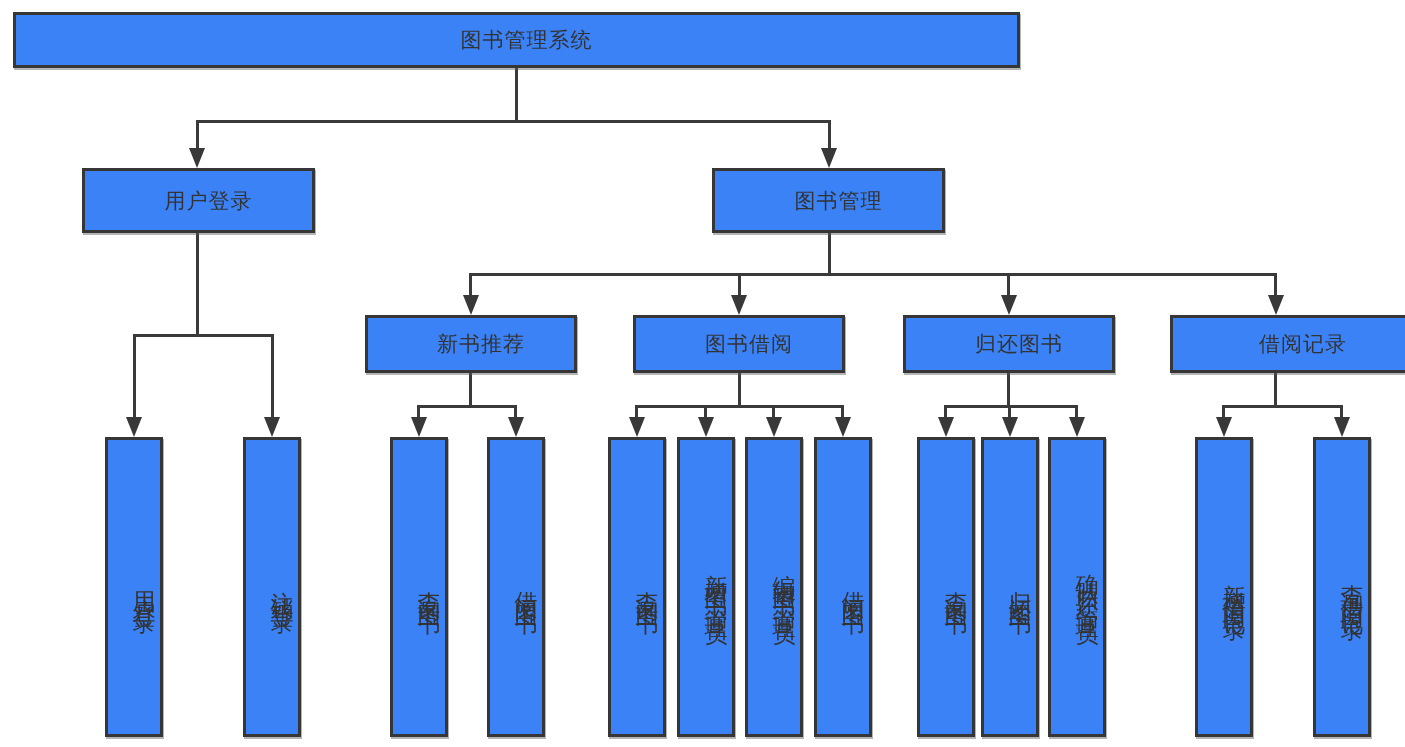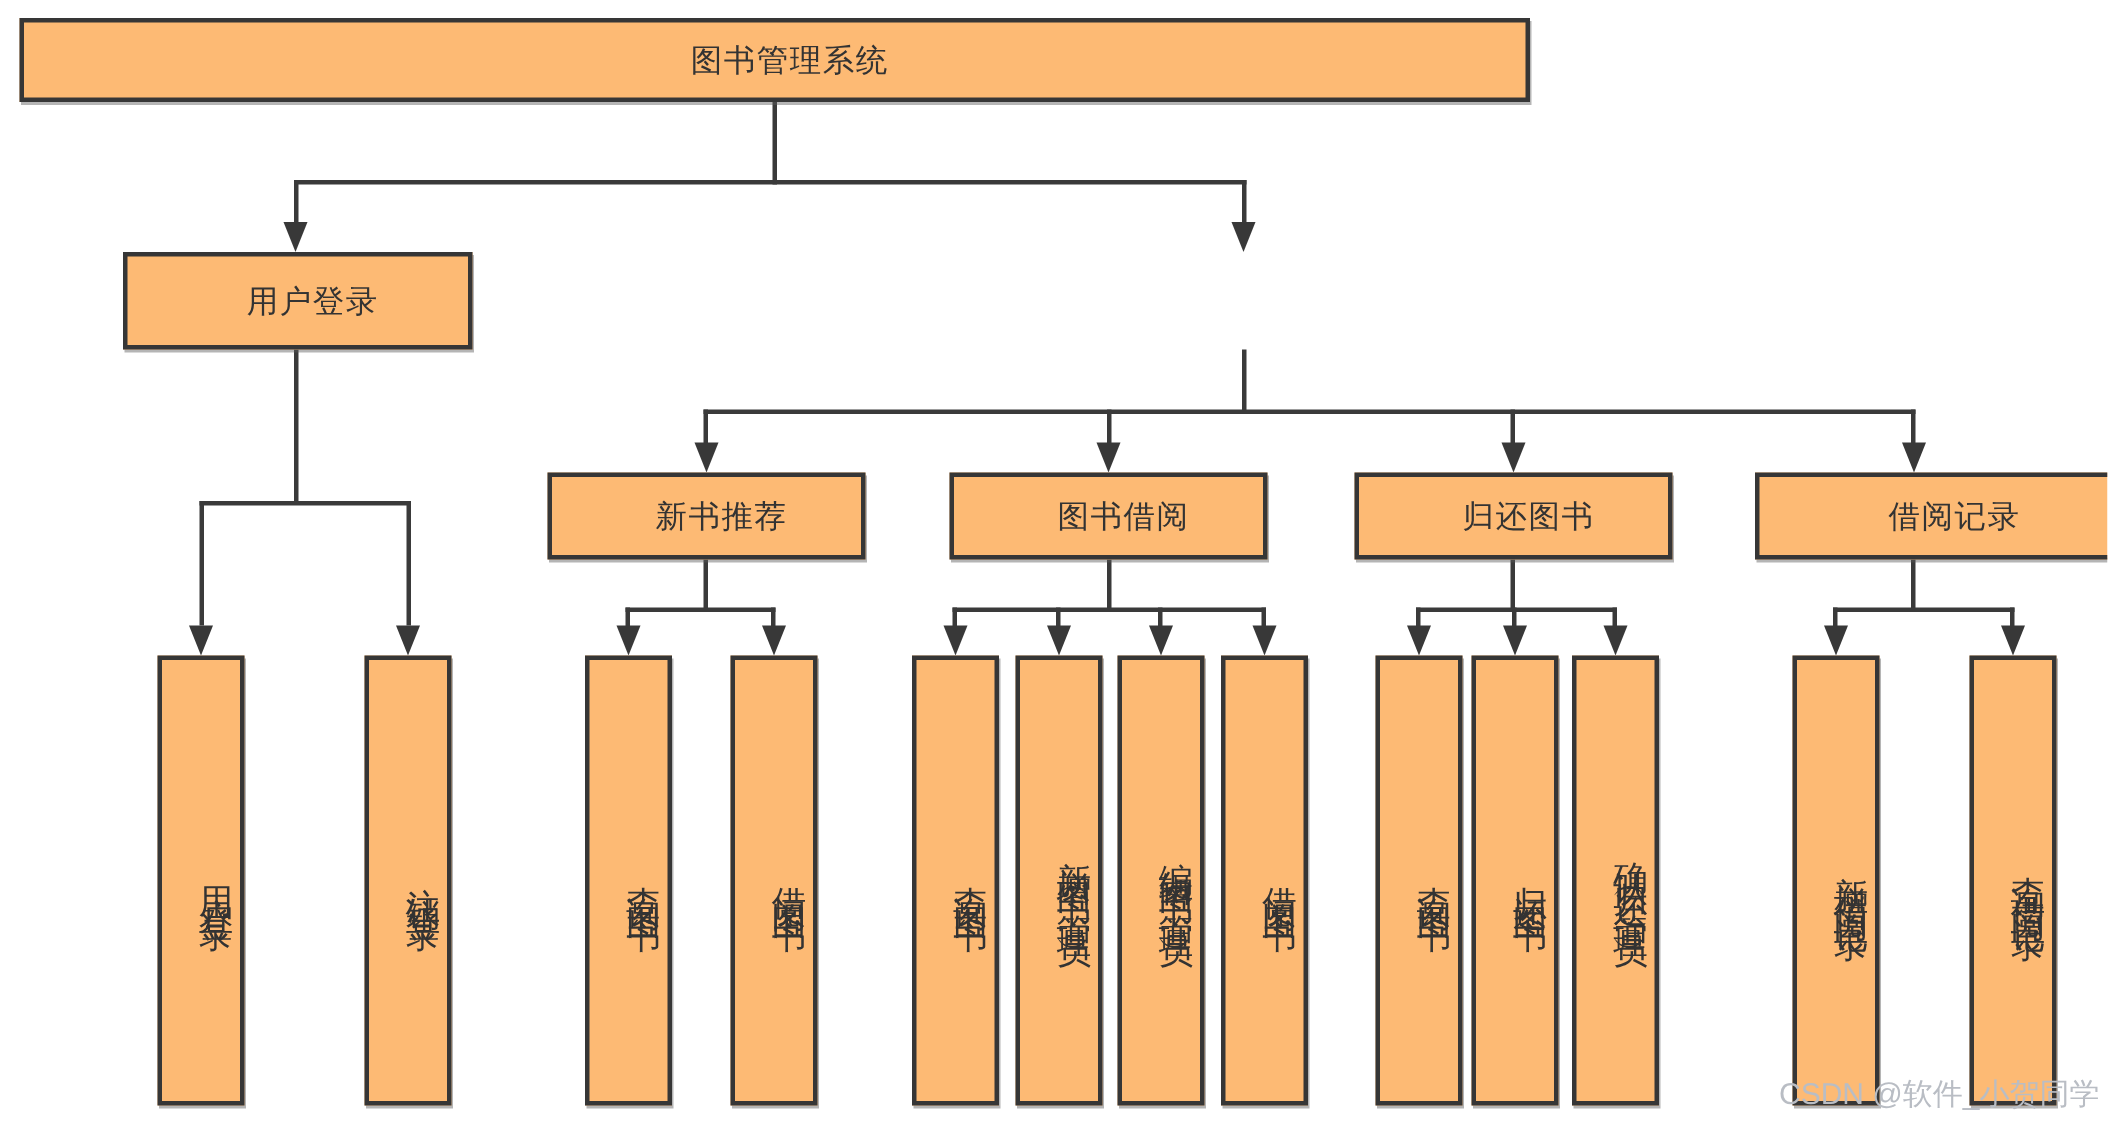--- a/index.html
+++ b/index.html
@@ -7,21 +7,21 @@
   body { font-family: "Liberation Sans", sans-serif; }
   .canvas {
     position: relative;
     width: 1405px;
     height: 747px;
     background: #ffffff;
     overflow: hidden;
   }
   .node {
     position: absolute;
-    background: #fdba74;
+    background: #3b82f6;
     border: 3px solid #363636;
     box-shadow: 1px 2px 0 rgba(90,90,90,0.45);
     display: flex;
     align-items: center;
     justify-content: center;
     color: #333333;
     z-index: 2;
     padding-left: 20px;
   }
   .node.hbox span {
@@ -67,20 +67,23 @@
 <div class="canvas">
 
   <div class="node hbox" style="left:13px; top:12px; width:1007px; height:56px;">
     <span>图书管理系统</span>
   </div>
 
   <div class="node hbox" style="left:82px; top:168px; width:233px; height:65px;">
     <span>用户登录</span>
   </div>
 
+  <div class="node hbox" style="left:712px; top:168px; width:233px; height:65px;">
+    <span>图书管理</span>
+  </div>
 
   <div class="node hbox" style="left:365px; top:315px; width:212px; height:58px;">
     <span>新书推荐</span>
   </div>
   <div class="node hbox" style="left:633px; top:315px; width:212px; height:58px;text-align:center;">
     <span>图书借阅</span>
   </div>
   <div class="node hbox" style="left:903px; top:315px; width:212px; height:58px;">
     <span>归还图书</span>
   </div>
@@ -180,15 +183,14 @@
   <div class="arr" style="left:629px;  top:417px;"></div>
   <div class="arr" style="left:698px;  top:417px;"></div>
   <div class="arr" style="left:766px;  top:417px;"></div>
   <div class="arr" style="left:835px;  top:417px;"></div>
   <div class="arr" style="left:938px;  top:417px;"></div>
   <div class="arr" style="left:1002px; top:417px;"></div>
   <div class="arr" style="left:1069px; top:417px;"></div>
   <div class="arr" style="left:1216px; top:417px;"></div>
   <div class="arr" style="left:1334px; top:417px;"></div>
 
-  <div class="watermark">CSDN @软件_小贺同学</div>
 
 </div>
 
 </body></html>

